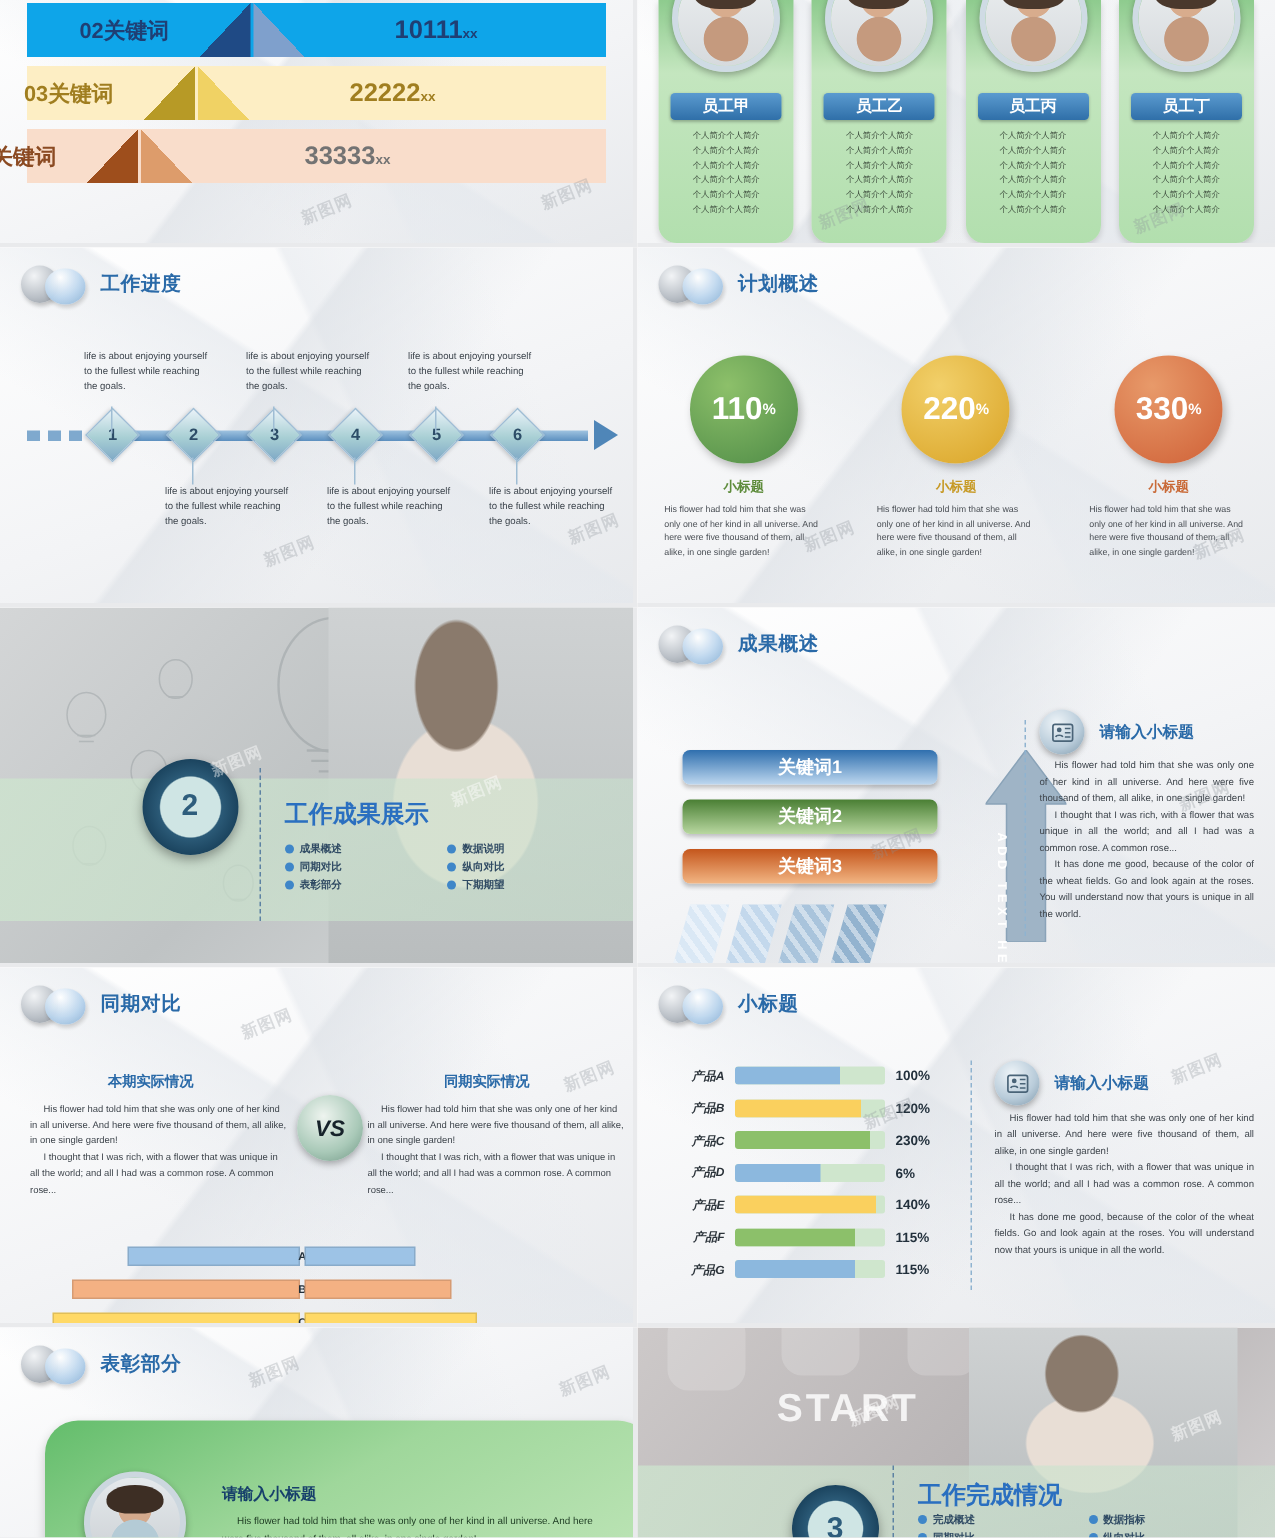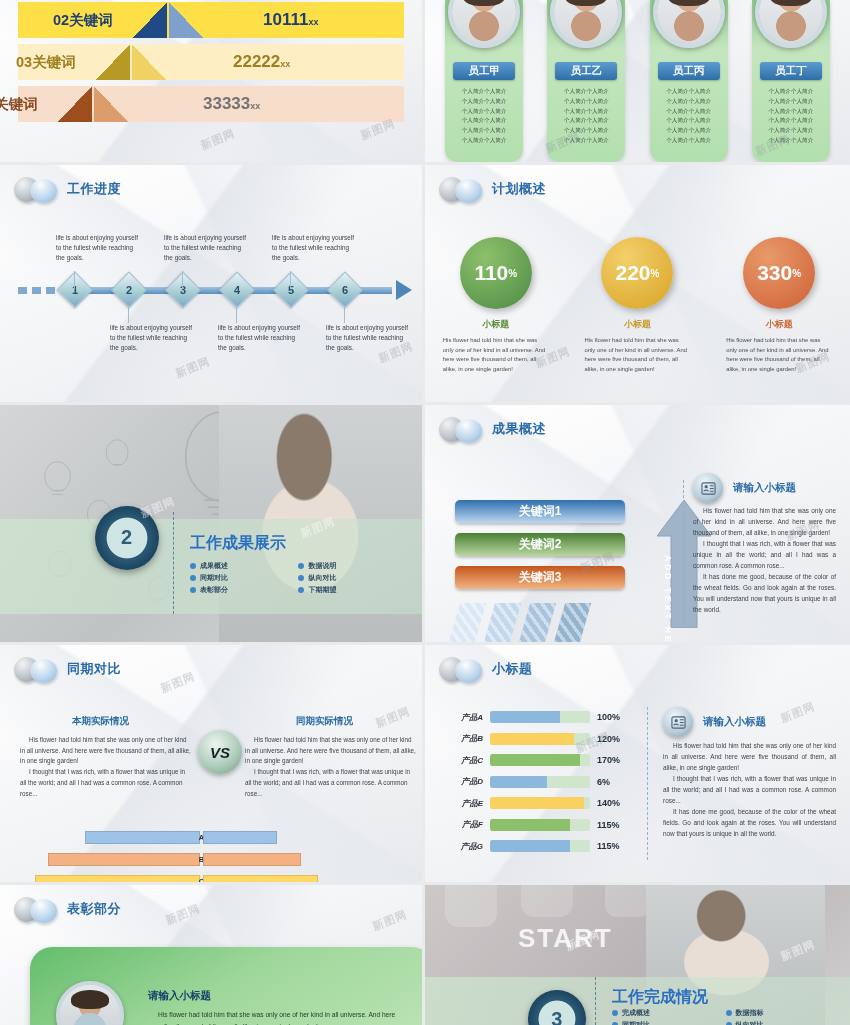--- a/index.html
+++ b/index.html
@@ -39,21 +39,21 @@
   
   .bands { position:absolute; inset:0; padding-top:2px;}
   .band { position:relative; height:36px; margin:0 18px 6px 18px; display:flex; align-items:center;}
   .band .lbl { position:absolute; font-size:14.5px; font-weight:bold; }
   .band .num { position:absolute; font-size:17px; font-weight:bold;}
   .band .num small{ font-size:9px; }
   .tri { position:absolute; top:0; height:100%; width:34px; }
 
   
   .emps { position:absolute; inset:0; display:flex; justify-content:space-around; padding:0 8px;}
-  .ecard { width:78px; border-radius:0 0 12px 12px;
+  .ecard { width:90px; border-radius:0 0 12px 12px;
      background:linear-gradient(180deg,#8ecb8e,#c4e6bf 30%, #b2dfae);
      box-shadow:0 2px 4px rgba(0,0,0,.15); position:relative; padding-top:62px; }
   .eav { position:absolute; top:-24px; left:50%; transform:translateX(-50%);
      width:72px; height:72px; border-radius:50%; border:4px solid #cfdbe4;
      box-shadow:0 2px 5px rgba(0,0,0,.3); overflow:hidden;}
   .eav .sk { position:absolute; inset:0;
      background:radial-gradient(circle at 50% 72%, #c59a7e 0 26%, transparent 27%),
                 radial-gradient(circle at 50% 30%, #d8ac8d 0 22%, transparent 23%),
                 linear-gradient(180deg,#eceff1,#d6dadd);}
   .eav .hair { position:absolute; left:17%; top:6%; width:66%; height:34%; border-radius:50% 50% 40% 40%; background:#4a382c;}
@@ -162,21 +162,21 @@
   .gbody p{ text-indent:10px;}
 </style>
 </head>
 <body>
 
 <div class="grid">
 
   <div class="panel lft rowgap">
     <div class="facets"></div>
     <div class="bands" id="p1bands">
-        <div class="band" style="background:#fde047">
+        <div class="band" style="background:#0ea5e9">
           <div class="lbl" style="left:35px;color:#1f3f74">02关键词</div>
           <div class="tri" style="left:115px;background:linear-gradient(to bottom right, transparent 50%, #1f4a85 50%)"></div>
           <div class="tri" style="left:151px;background:linear-gradient(to bottom left, transparent 50%, #7fa0cc 50%)"></div>
           <div class="num" style="left:245px;color:#1f3f74"><span>10111</span><small>xx</small></div>
         </div>
         <div class="band" style="background:#fdeec4">
           <div class="lbl" style="left:-2px;color:#a07e20">03关键词</div>
           <div class="tri" style="left:78px;background:linear-gradient(to bottom right, transparent 50%, #b79a26 50%)"></div>
           <div class="tri" style="left:114px;background:linear-gradient(to bottom left, transparent 50%, #f0d264 50%)"></div>
           <div class="num" style="left:215px;color:#a07e20"><span>22222</span><small>xx</small></div>
@@ -483,21 +483,21 @@
           <div class="ptrack" style="background:#cfe6cd">
             <div class="pfill" style="width:84%;background:#fad05e"></div>
           </div>
           <div class="ppct">120%</div>
         </div>
         <div class="prow" style="left:22px;top:109px">
           <div class="pname">产品C</div>
           <div class="ptrack" style="background:#cfe6cd">
             <div class="pfill" style="width:90%;background:#8cc06a"></div>
           </div>
-          <div class="ppct">170%</div>
+          <div class="ppct">230%</div>
         </div>
         <div class="prow" style="left:22px;top:130.5px">
           <div class="pname">产品D</div>
           <div class="ptrack" style="background:#cfe6cd">
             <div class="pfill" style="width:56.99999999999999%;background:#8cb8de"></div>
           </div>
           <div class="ppct">6%</div>
         </div>
         <div class="prow" style="left:22px;top:152px">
           <div class="pname">产品E</div>

